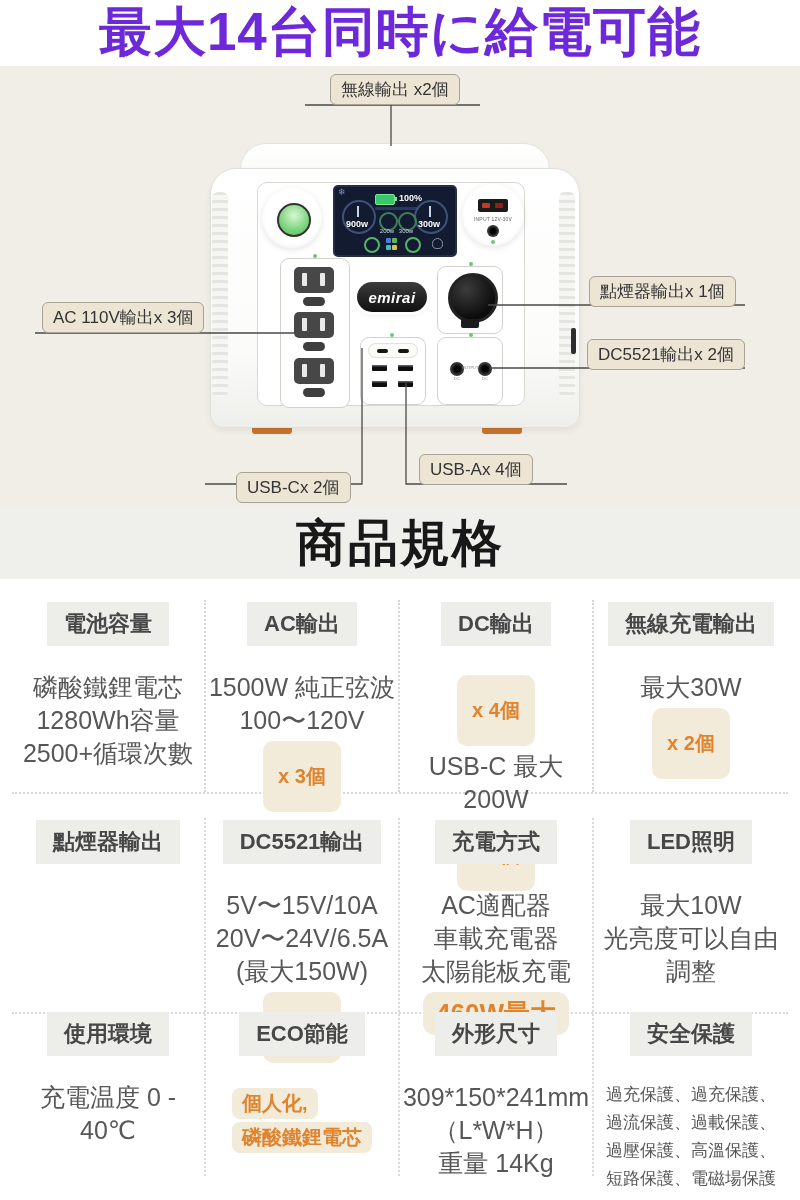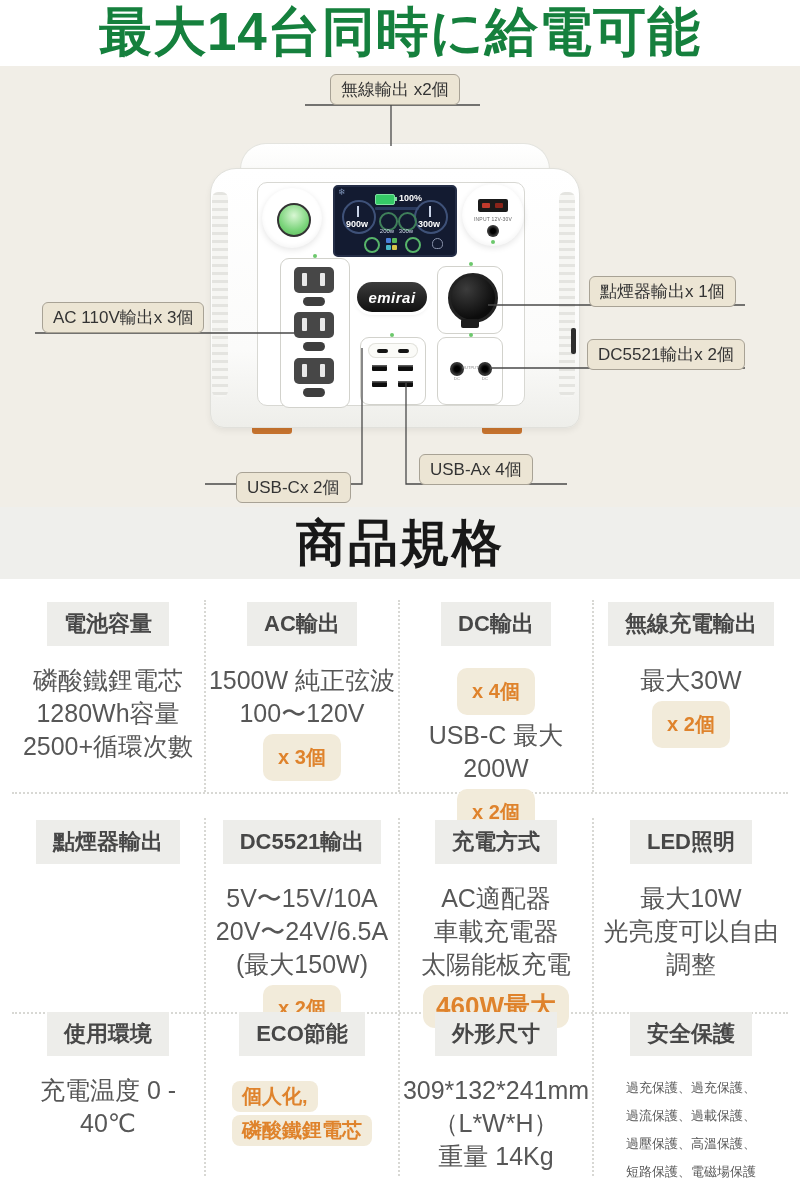--- a/index.html
+++ b/index.html
@@ -4,21 +4,21 @@
 <style>
   html,body{margin:0;padding:0}
   body{
     width:800px;height:1200px;position:relative;background:#ffffff;
     font-family:"Liberation Sans","DejaVu Sans",sans-serif;color:#333;overflow:hidden;
   }
   .abs{position:absolute}
 
   
   .main-title{left:0;top:0;width:800px;height:66px;display:flex;align-items:center;justify-content:center;
-    font-size:53px;font-weight:900;color:#15803d;letter-spacing:1px;white-space:nowrap}
+    font-size:53px;font-weight:900;color:#6d28d9;letter-spacing:1px;white-space:nowrap}
 
   
   .product-section{left:0;top:66px;width:800px;height:441px;background:#f1eee7}
 
   
   .callout{position:absolute;background:#ece5d4;border:1px solid #a8a295;border-radius:6px;
     color:#333;font-size:17px;line-height:21px;padding:4px 10px;white-space:nowrap;z-index:6}
   .c-wireless{left:330px;top:74px}
   .c-ac{left:42px;top:302px}
   .c-lighter{left:589px;top:276px}
@@ -117,26 +117,26 @@
 
   
   .specs{left:12px;top:600px;width:776px;height:600px}
   .spec-row{position:absolute;left:0;width:776px;display:flex}
   .r1{top:0;height:192px;border-bottom:2px dotted #d8d8d4}
   .r2{top:218px;height:194px;border-bottom:2px dotted #d8d8d4}
   .r3{top:410px;height:166px}
   .spec-card{width:194px;box-sizing:border-box;text-align:center;padding-top:2px}
   .spec-row .spec-card:not(:last-child){border-right:2px dotted #d8d8d4}
   .spec-header{display:inline-block;background:#ededea;color:#474747;font-size:22px;font-weight:bold;
-    padding:7px 17px;margin-bottom:18px}
+    padding:7px 17px;margin-bottom:25px}
   .spec-line{font-size:25px;color:#575757;line-height:33px}
-  .spec-line.sm{font-size:13px;line-height:28px}
+  .spec-line.sm{font-size:17px;line-height:28px}
   .badge-row{margin:4px 0}
   .spec-badge{display:inline-block;background:#f2ebda;color:#df832c;font-weight:bold;font-size:20px;
-    padding:10px 15px;border-radius:10px}
+    padding:22px 15px;border-radius:10px}
   .spec-badge.lg{font-size:26px;padding:4px 13px;border-radius:12px}
   .badge-stack{display:inline-block;margin-top:4px;text-align:left}
   .spec-badge.line{display:table;margin:3px 0;padding:2px 10px;border-radius:8px}
 </style>
 </head>
 <body>
 
 <div class="abs main-title">最大14台同時に給電可能</div>
 
 <div class="abs product-section"></div>
@@ -297,21 +297,21 @@
           <div class="spec-line">最大10W</div>
           <div class="spec-line">光亮度可以自由調整</div>
         </div></div>
     </div>
   <div class="spec-row r3">
       <div class="spec-card"><div class="spec-header">使用環境</div><div>
           <div class="spec-line">充電温度 0 - 40℃</div>
         </div></div>
       <div class="spec-card"><div class="spec-header">ECO節能</div><div><div class="badge-stack"><div class="spec-badge line">個人化,</div><div class="spec-badge line">磷酸鐵鋰電芯</div></div></div></div>
       <div class="spec-card"><div class="spec-header">外形尺寸</div><div>
-          <div class="spec-line">309*132*241mm</div>
+          <div class="spec-line">309*150*241mm</div>
           <div class="spec-line">（L*W*H）</div>
           <div class="spec-line">重量 14Kg</div>
         </div></div>
       <div class="spec-card"><div class="spec-header">安全保護</div><div>
           <div class="spec-line sm">過充保護、過充保護、</div>
           <div class="spec-line sm">過流保護、過載保護、</div>
           <div class="spec-line sm">過壓保護、高溫保護、</div>
           <div class="spec-line sm">短路保護、電磁場保護</div>
         </div></div>
     </div>

